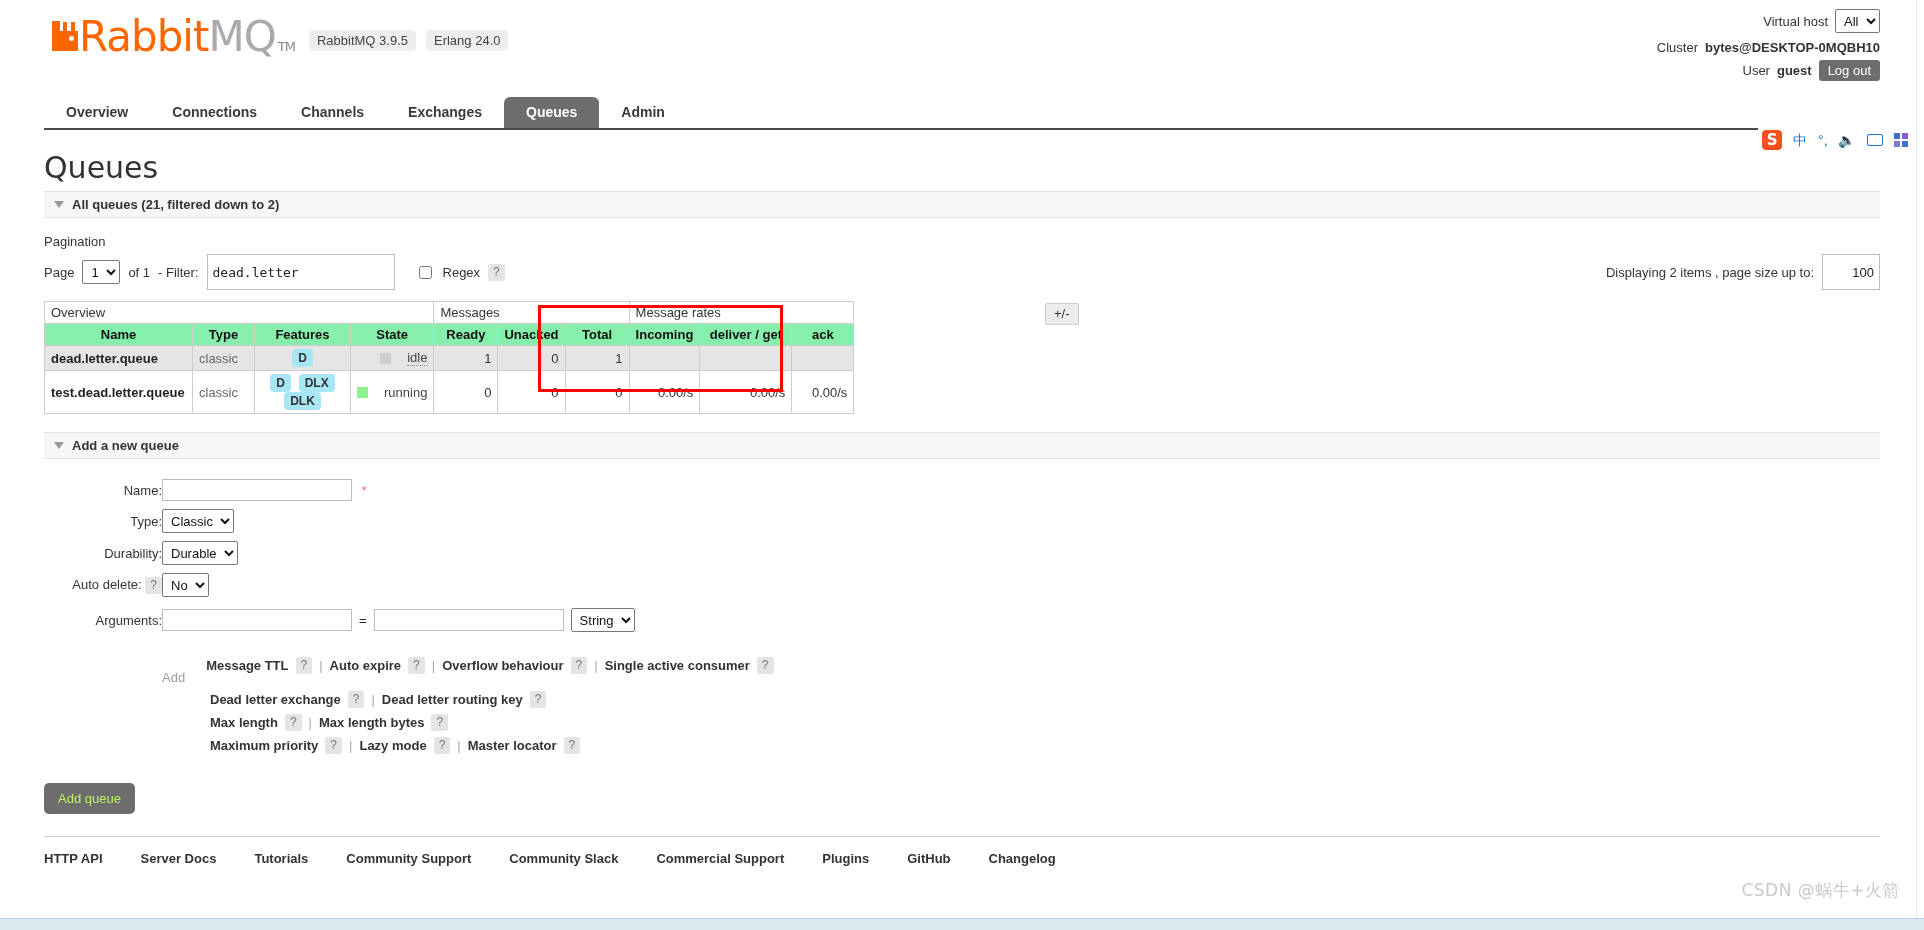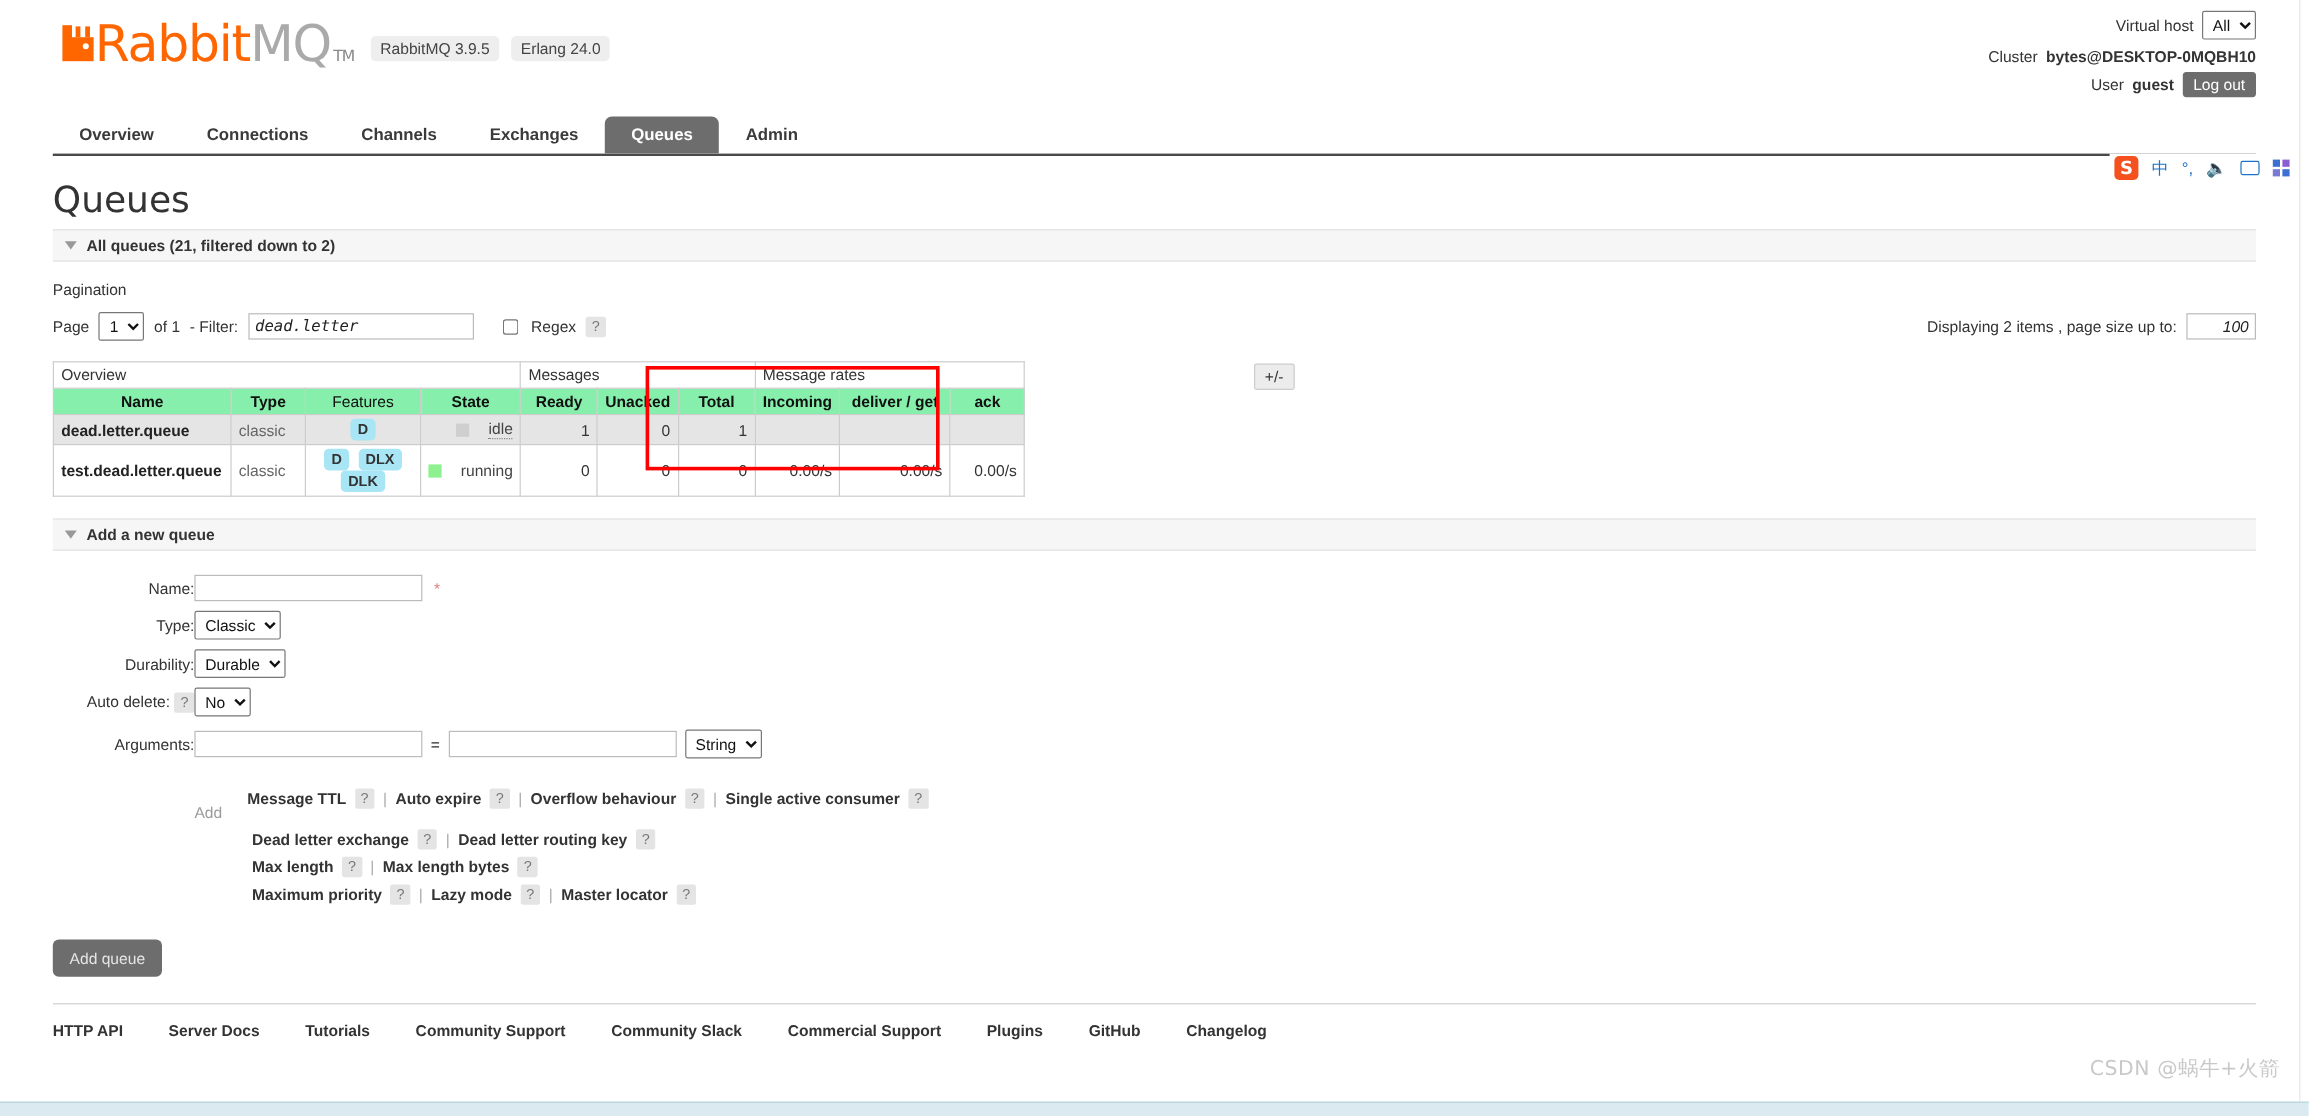--- a/index.html
+++ b/index.html
@@ -175,24 +175,23 @@
     align-items: center;
     gap: 8px;
     font-size: 13px;
   }
   .pag-row .txt { color: #333; }
   input.text-in {
     font-family: "DejaVu Sans Mono", monospace;
     font-size: 13px;
     border: 1px solid #bbb;
     padding: 3px 5px;
-    height: 22px;
+    height: 36px;
     color: #222;
     background: #fff;
-    font-style: italic;
   }
   input.filter-in { width: 188px; }
   input.pagesize-in {
     width: 58px;
     text-align: right;
     font-family: "Liberation Sans", sans-serif;
   }
   .qmark {
     display: inline-block;
     background: #e4e4e4;
@@ -318,21 +317,21 @@
     font-weight: bold;
     font-size: 13px;
     text-decoration: none;
     cursor: pointer;
     white-space: nowrap;
   }
   .sep { color: #aaa; }
   .addq-btn {
     margin-top: 22px;
     background: #6d6d6d;
-    color: #e5e5e5;
+    color: #bef264;
     border: none;
     border-radius: 5px;
     padding: 8px 14px;
     font-size: 13px;
     font-family: "Liberation Sans", sans-serif;
     cursor: pointer;
   }
 
   
   .footer {
@@ -504,21 +503,21 @@
         </colgroup>
         <thead>
           <tr>
             <th class="grouphdr" colspan="4">Overview</th>
             <th class="grouphdr" colspan="3">Messages</th>
             <th class="grouphdr" colspan="3">Message rates</th>
           </tr>
           <tr>
             <th class="colhdr">Name</th>
             <th class="colhdr">Type</th>
-            <th class="colhdr" style="font-weight:normal">Features</th>
+            <th class="colhdr" style="font-weight:bold">Features</th>
             <th class="colhdr">State</th>
             <th class="colhdr">Ready</th>
             <th class="colhdr">Unacked</th>
             <th class="colhdr">Total</th>
             <th class="colhdr">Incoming</th>
             <th class="colhdr">deliver / get</th>
             <th class="colhdr">ack</th>
           </tr>
         </thead>
         <tbody>

